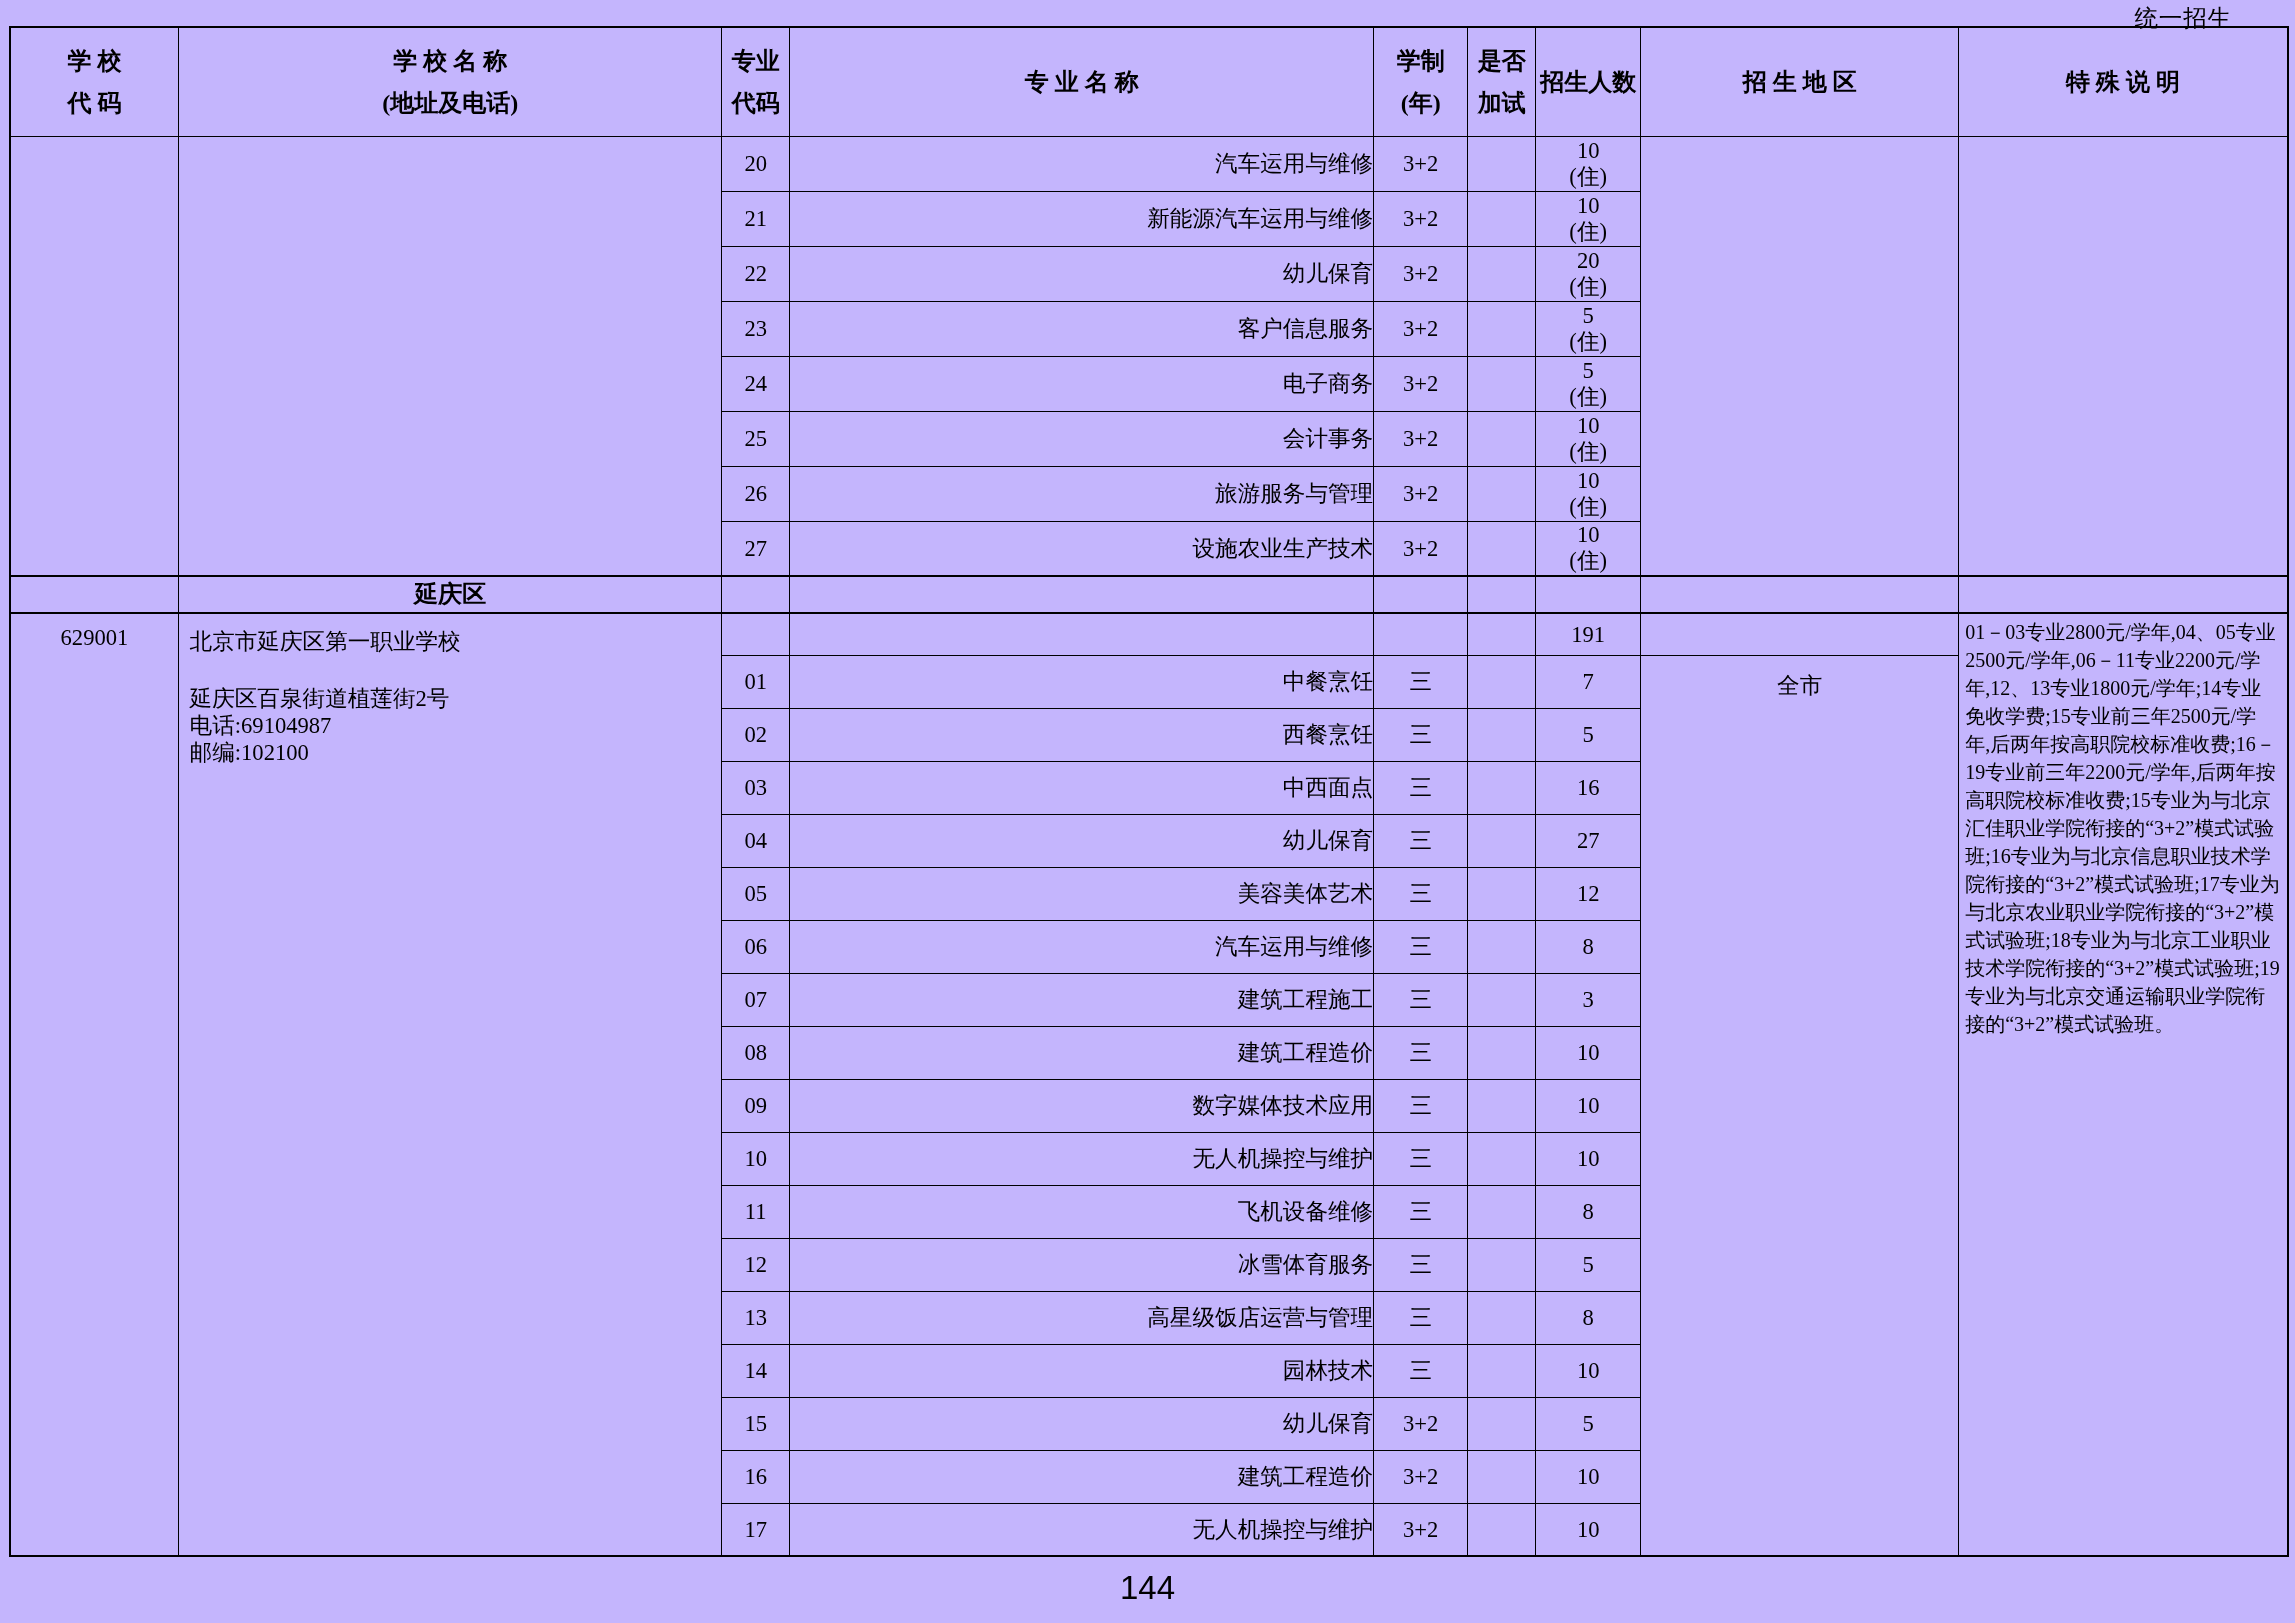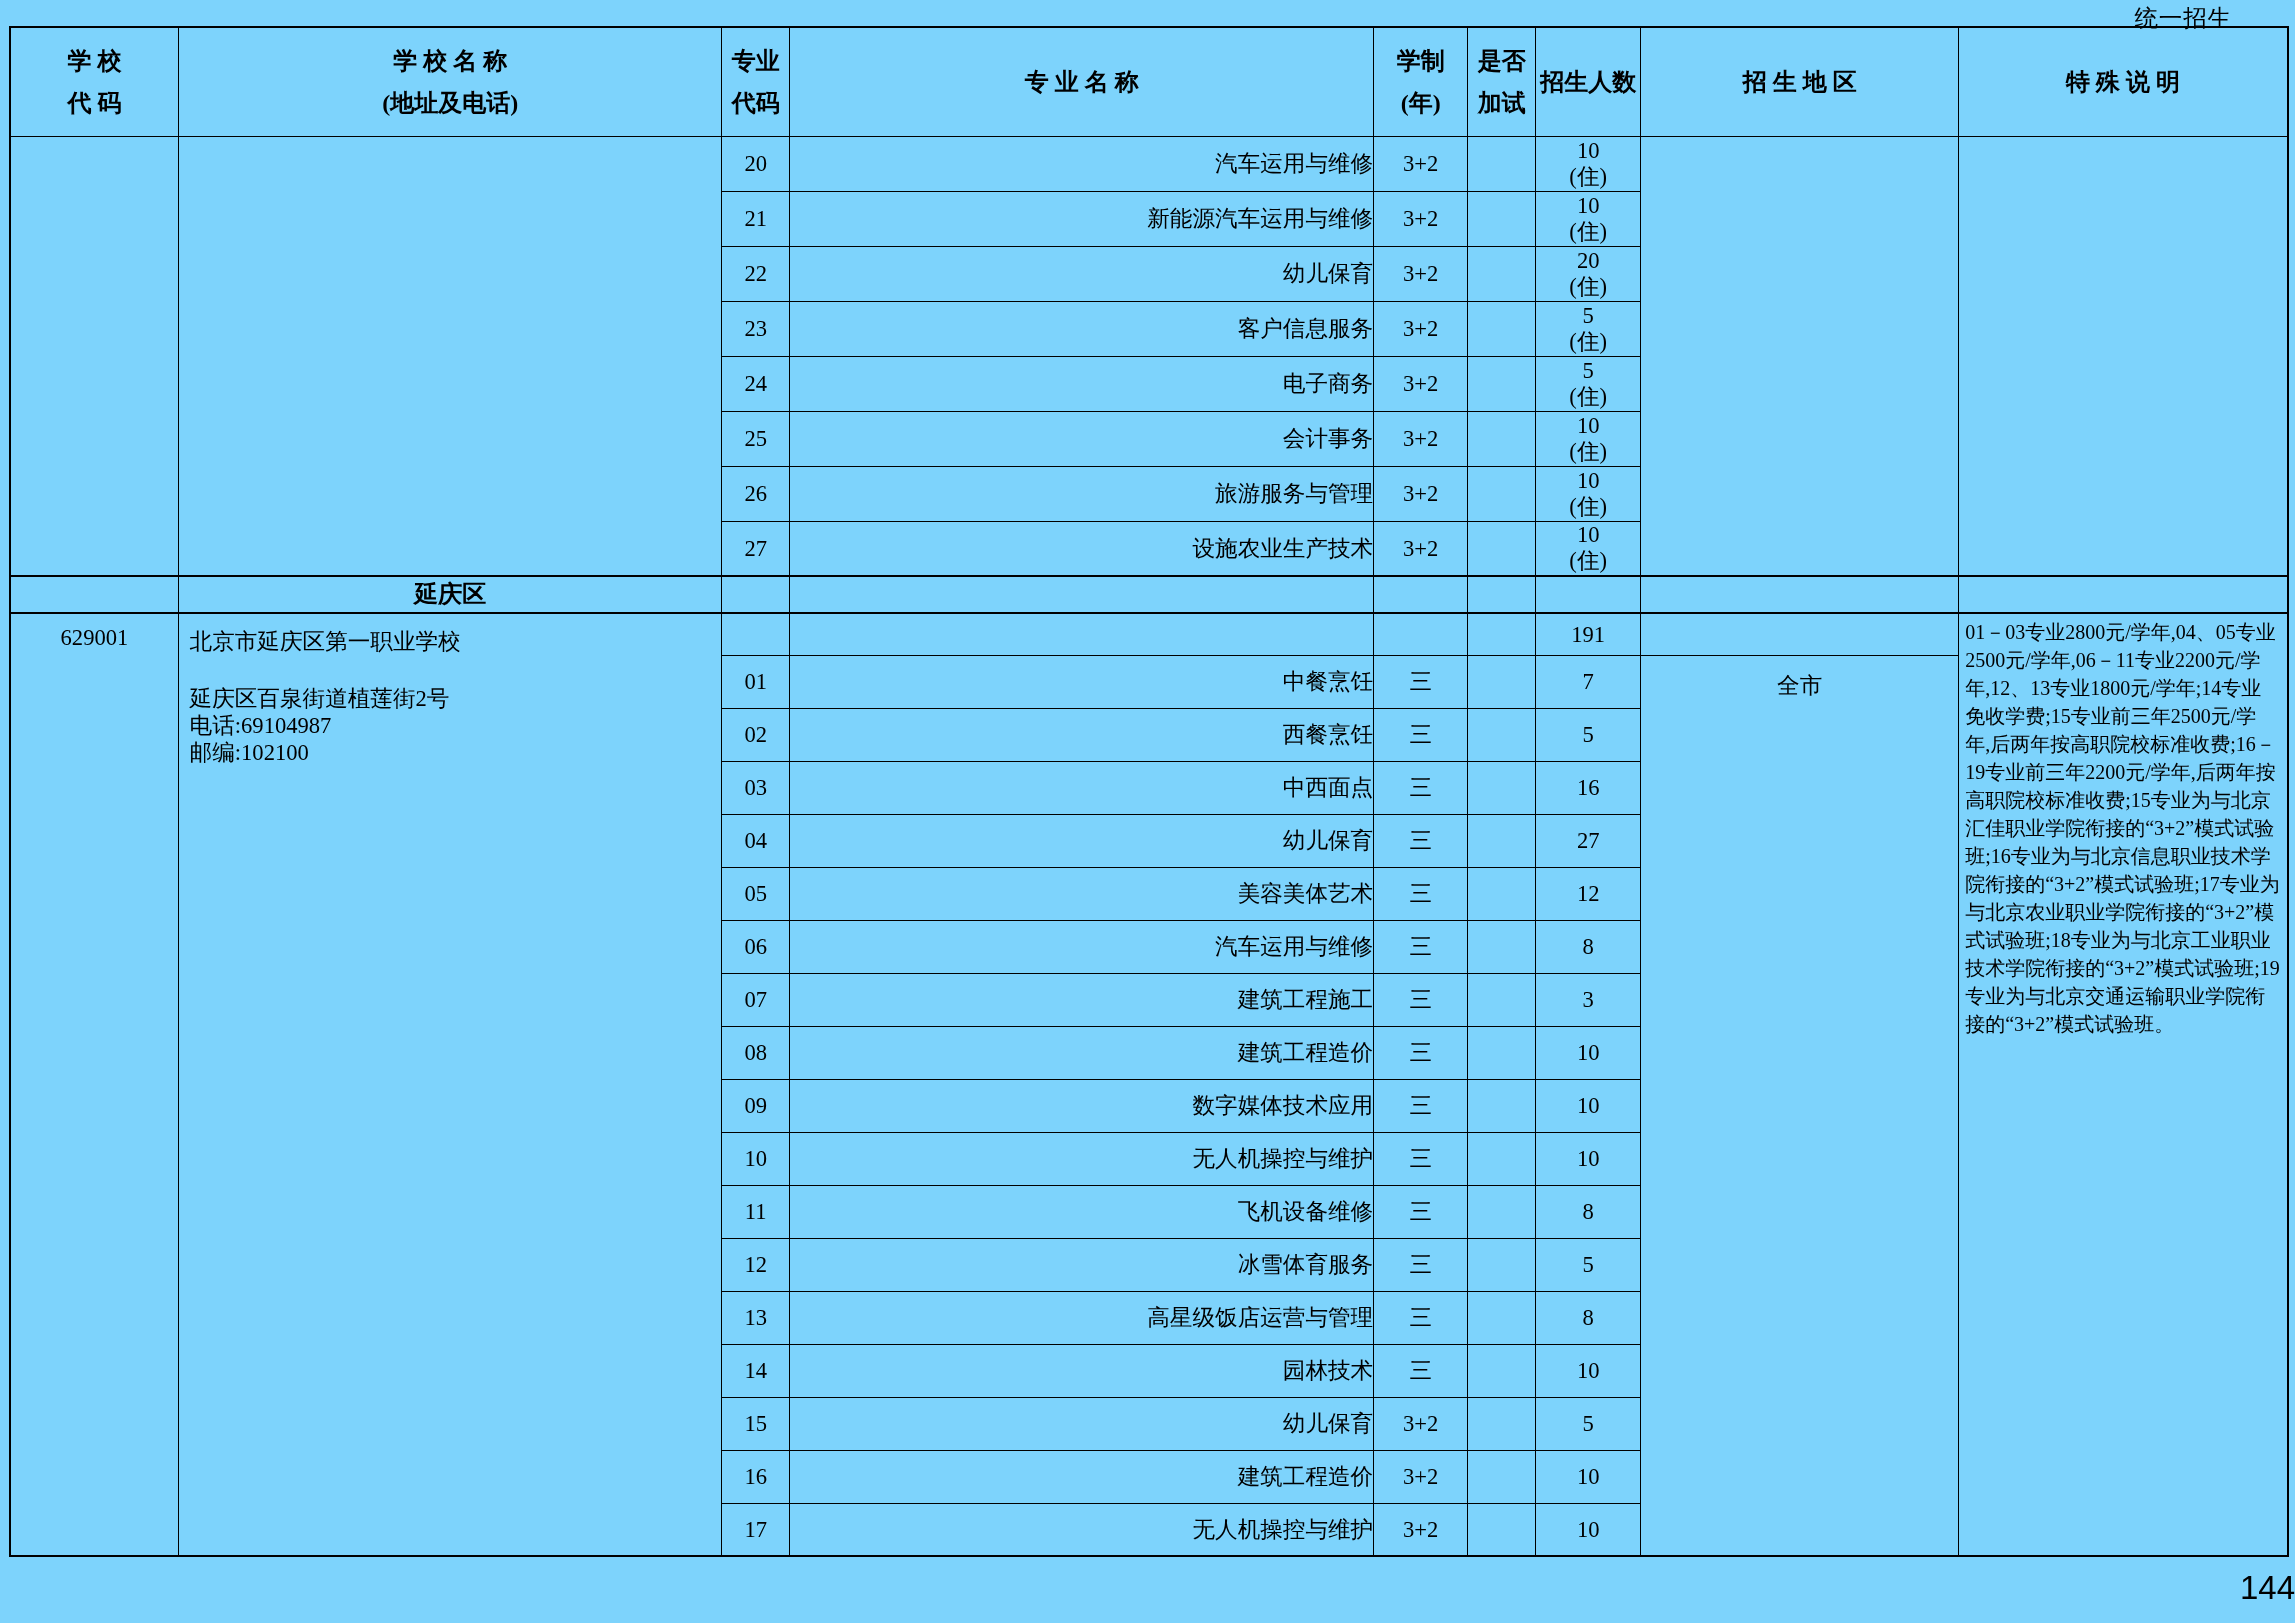--- a/index.html
+++ b/index.html
@@ -1,19 +1,19 @@
 <!DOCTYPE html>
 <html style="font-size:14px"><head>
 <meta charset="utf-8">
 <style>
   html,body{margin:0;padding:0;background:#fff;}
-  .page{position:relative;width:2295px;height:1624px;background:#7dd3fc;
+  .page{position:relative;width:2295px;height:1624px;background:#c4b5fd;
         font-family:"Liberation Serif",serif;color:#000;overflow:hidden;}
   .corner{position:absolute;top:1.7px;right:63px;font-size:23.5px;letter-spacing:0.9px;}
-  .pagenum{position:absolute;top:1569px;left:0;width:100%;text-align:right;
+  .pagenum{position:absolute;top:1569px;left:0;width:100%;text-align:center;
            font-size:33px;font-family:"Liberation Sans",sans-serif;}
   table.sched{position:absolute;left:8.7px;top:26px;width:2278px;height:1529px;
               border-collapse:collapse;table-layout:fixed;border:2.6px solid #000;}
   td,th{border:1.7px solid #000;padding:0;overflow:hidden;}
   th{font-size:24px;font-weight:bold;line-height:1.75;vertical-align:middle;}
   td{font-size:22.6px;text-align:center;vertical-align:middle;line-height:1.2;}
   tr.hrow{height:109px;}
   tr.r1{height:55px;}
   tr.rd{height:37px;}
   tr.rs{height:42px;}

